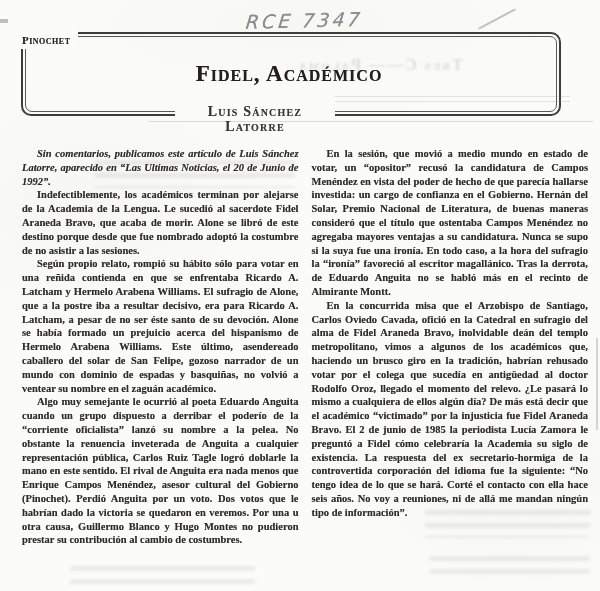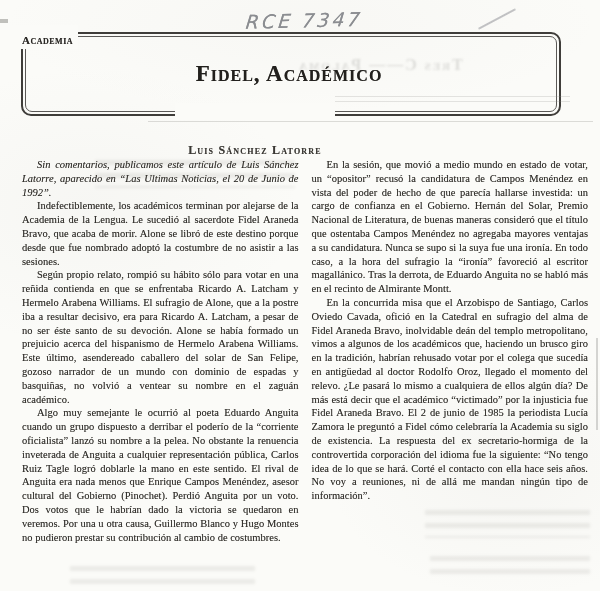--- a/index.html
+++ b/index.html
@@ -49,22 +49,22 @@
     box-sizing:border-box;
     text-align:center;
     font-variant:small-caps;font-weight:bold;
     font-size:23px;line-height:27px;letter-spacing:1px;
     color:#22201d;text-shadow:0 0 0.6px rgba(34,32,29,0.55);
   }
   .byline{
     position:absolute;left:180px;top:104px;width:150px;
     text-align:center;
     font-variant:small-caps;font-weight:bold;
-    font-size:12px;line-height:15px;letter-spacing:1.2px;
-    color:#3a3834;text-shadow:0 0 0.4px rgba(58,56,52,0.5);margin-top:39px;
+    font-size:14px;line-height:15px;letter-spacing:1.2px;
+    color:#3a3834;text-shadow:0 0 0.4px rgba(58,56,52,0.5);
   }
 
   
   .ghost-title{
     position:absolute;left:190px;top:56px;width:380px;
     font-variant:small-caps;font-weight:bold;font-size:16px;
     color:#8f8e8a;opacity:0.28;
     transform:scaleX(-1);
     filter:blur(1.1px);
     text-align:center;letter-spacing:2px;
@@ -94,22 +94,22 @@
     position:absolute;left:0;top:19px;width:8px;height:4px;
     background:#9a9995;opacity:0.6;filter:blur(0.5px);
   }
   .scan-edge{
     position:absolute;left:596px;top:338px;width:2px;height:92px;
     background:#b5b4b0;opacity:0.55;
   }
 
   
   .columns{
-    position:absolute;left:22px;top:158px;width:566px;
-    display:flex;gap:13px;
+    position:absolute;left:22px;top:147px;width:566px;
+    display:flex;gap:13px;font-weight:bold;
   }
   .column{flex:1;min-width:0;}
   .column p{
     margin:0;
     font-size:10.5px;line-height:13.8px;
     text-align:justify;text-indent:15px;
     color:#2e2c28;
     text-shadow:0 0 0.5px rgba(46,44,40,0.45);
   }
   .column p.intro{font-style:italic;}
@@ -125,21 +125,21 @@
   <div class="edge-dash"></div>
   <div class="scan-edge"></div>
 
   <div class="masthead">
     <div class="frame"></div>
     <div class="mask mask-corner"></div>
     <div class="mask mask-byline"></div>
     <div class="ghost-title">Tres C—— Paloma</div>
     <div class="ghost-rule"></div>
     <div class="ghost-line-below"></div>
-    <div class="section-label">Academia</div>
+    <div class="section-label">Pinochet</div>
     <h1 class="title">Fidel, Académico</h1>
     <div class="byline">Luis Sánchez Latorre</div>
   </div>
 
   <div class="columns">
     <div class="column">
       <p class="intro">Sin comentarios, publicamos este artículo de Luis Sánchez Latorre, aparecido en “Las Ultimas Noticias, el 20 de Junio de 1992”.</p>
       <p>Indefectiblemente, los académicos terminan por alejarse de la Academia de la Lengua. Le sucedió al sacerdote Fidel Araneda Bravo, que acaba de morir. Alone se libró de este destino porque desde que fue nombrado adoptó la costumbre de no asistir a las sesiones.</p>
       <p>Según propio relato, rompió su hábito sólo para votar en una reñida contienda en que se enfrentaba Ricardo A. Latcham y Hermelo Arabena Williams. El sufragio de Alone, que a la postre iba a resultar decisivo, era para Ricardo A. Latcham, a pesar de no ser éste santo de su devoción. Alone se había formado un prejuicio acerca del hispanismo de Hermelo Arabena Williams. Este último, asendereado caballero del solar de San Felipe, gozoso narrador de un mundo con dominio de espadas y basquiñas, no volvió a ventear su nombre en el zaguán académico.</p>
       <p>Algo muy semejante le ocurrió al poeta Eduardo Anguita cuando un grupo dispuesto a derribar el poderío de la “corriente oficialista” lanzó su nombre a la pelea. No obstante la renuencia inveterada de Anguita a cualquier representación pública, Carlos Ruiz Tagle logró doblarle la mano en este sentido. El rival de Anguita era nada menos que Enrique Campos Menéndez, asesor cultural del Gobierno (Pinochet). Perdió Anguita por un voto. Dos votos que le habrían dado la victoria se quedaron en veremos. Por una u otra causa, Guillermo Blanco y Hugo Montes no pudieron prestar su contribución al cambio de costumbres.</p>

